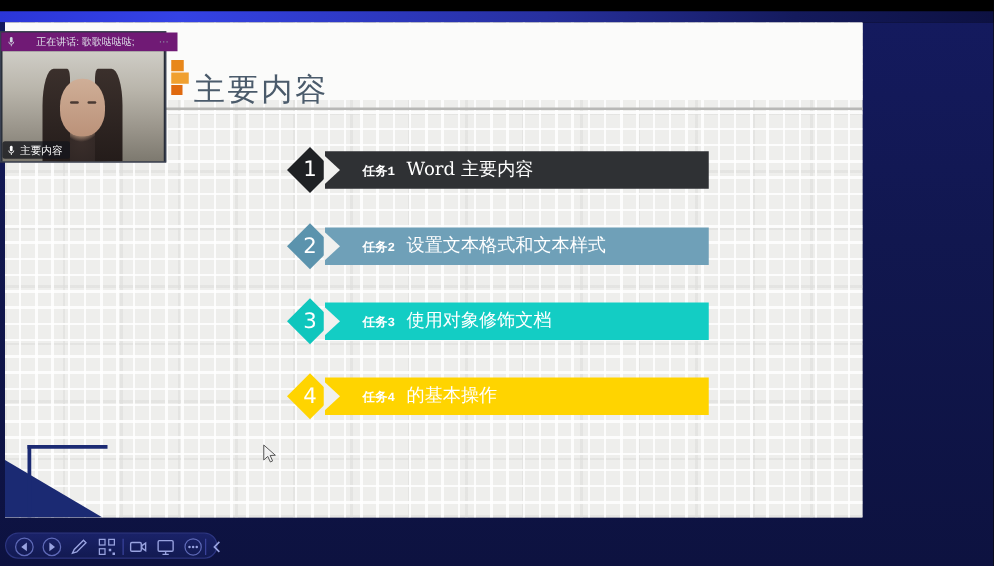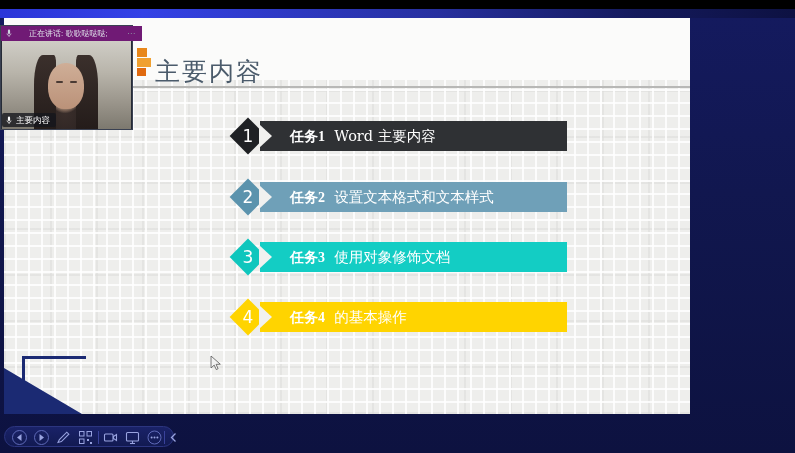--- a/index.html
+++ b/index.html
@@ -53,21 +53,21 @@
                transform:rotate(45deg); }
   .task .num { position:absolute; left:0; top:0; width:26px; height:30px; line-height:30px;
                text-align:center; font-size:17px; color:#fff;
                font-family:"DejaVu Sans","Liberation Sans",sans-serif; z-index:3; }
   .task .chev { position:absolute; left:24px; top:3px; width:0; height:0;
                 border-top:12px solid transparent; border-bottom:12px solid transparent;
                 border-left:13px solid #f1f1ef; z-index:2; }
   .task .lbl { position:absolute; left:55px; top:0; height:30px; line-height:30px;
                font-size:14.5px; color:#fff; white-space:nowrap; z-index:3;
                font-family:"DejaVu Serif","Liberation Serif",serif; }
-  .task .lbl b { font-family:Liberation Serif, serif; font-size:14px; }
+  .task .lbl b { font-family:Liberation Mono, monospace; font-size:10px; }
 
   
   .corner-wrap { position:absolute; left:0; bottom:0; width:120px; height:60px; }
   .corner-tri { position:absolute; left:0; bottom:0; width:0; height:0;
                 border-left:78px solid #1b2a73; border-top:46px solid transparent; }
   .corner-outline { position:absolute; left:18px; bottom:0; width:64px; height:58px;
                     border-left:3px solid #1b2a73; border-top:3px solid #1b2a73; }
 
   
   .cursor { position:absolute; left:206px; top:337px; width:12px; height:16px; }

